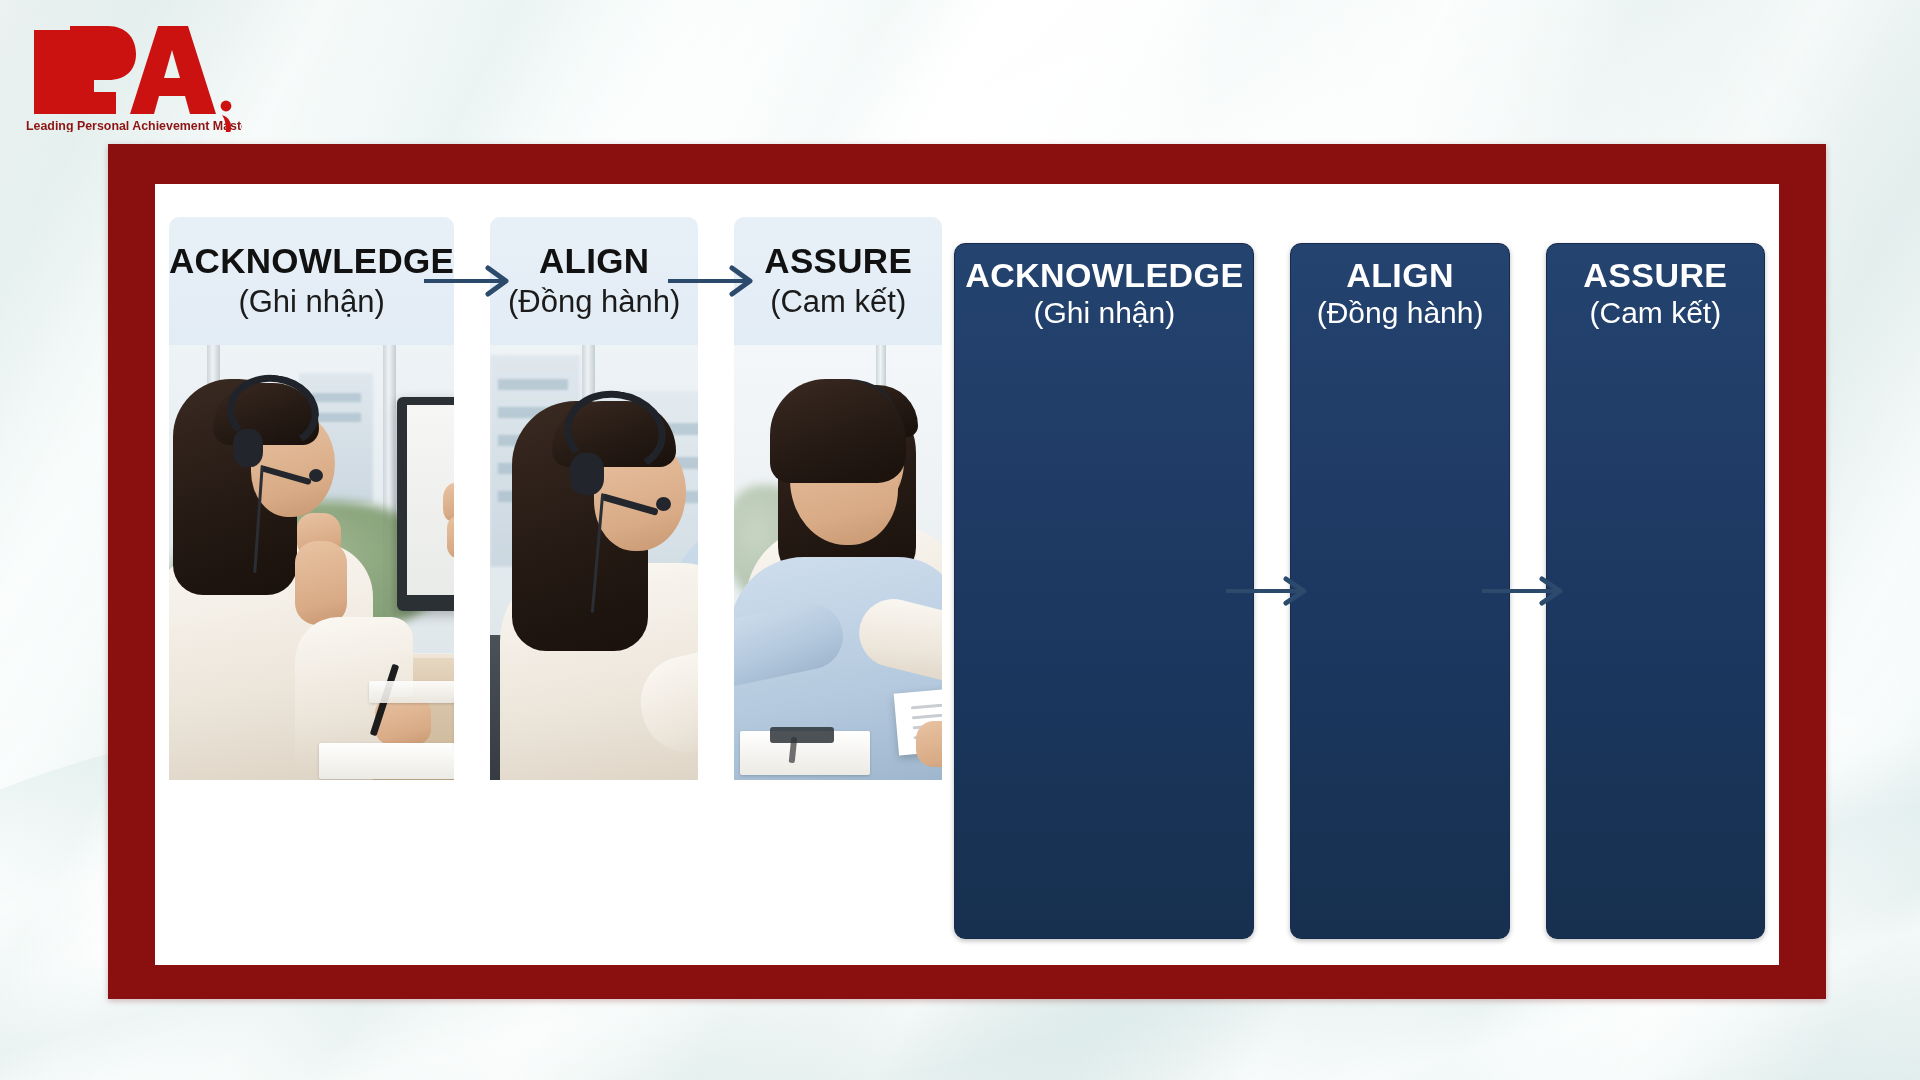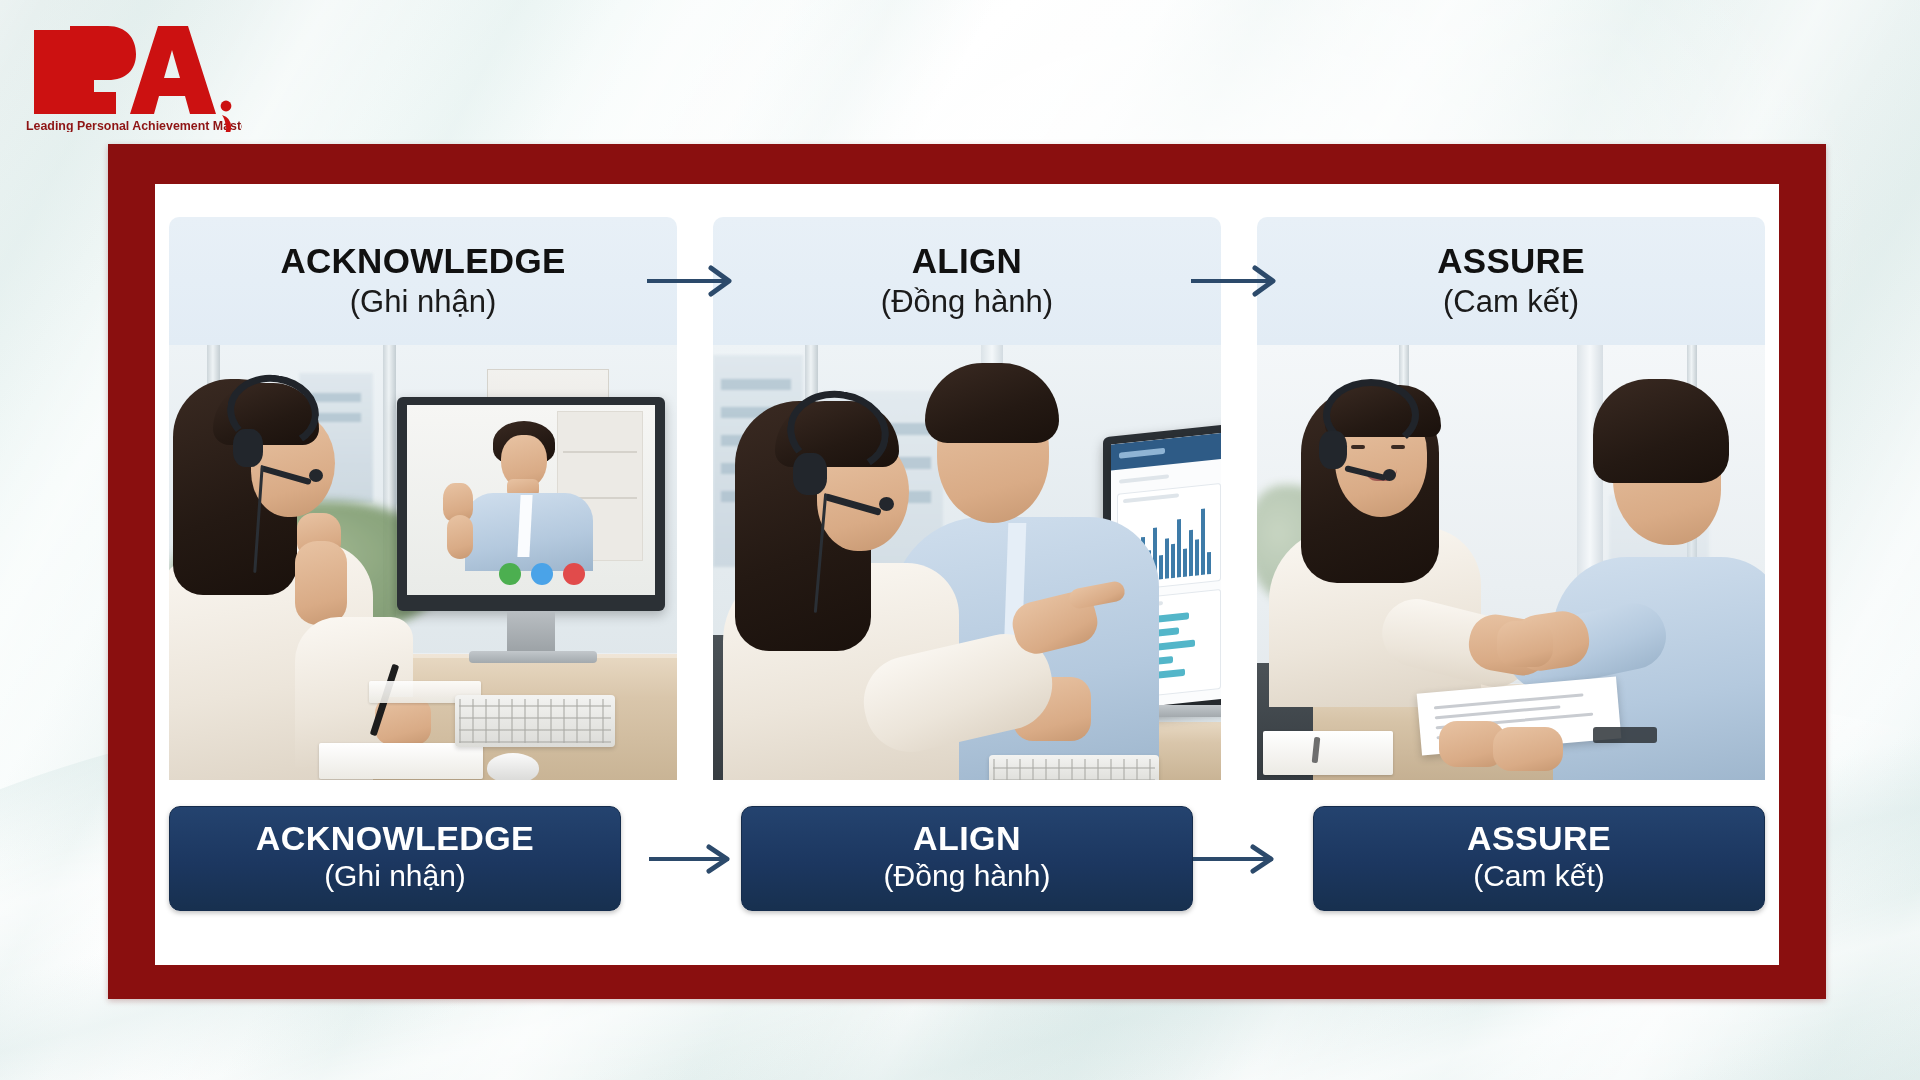--- a/index.html
+++ b/index.html
@@ -87,21 +87,21 @@
     background: #ffffff;
     overflow: hidden;
   }
 
   
   #diagram {
     position: absolute;
     left: 0; top: 0; right: 0; bottom: 0;
     padding: 33px 8px 26px 8px;
     display: flex;
-    flex-direction: column;
+    flex-direction: row;
   }
 
   .stage-row {
     display: grid;
     grid-template-columns: 1fr 1fr 1fr;
     column-gap: 36px;
     padding: 0 6px;
   }
 
   

